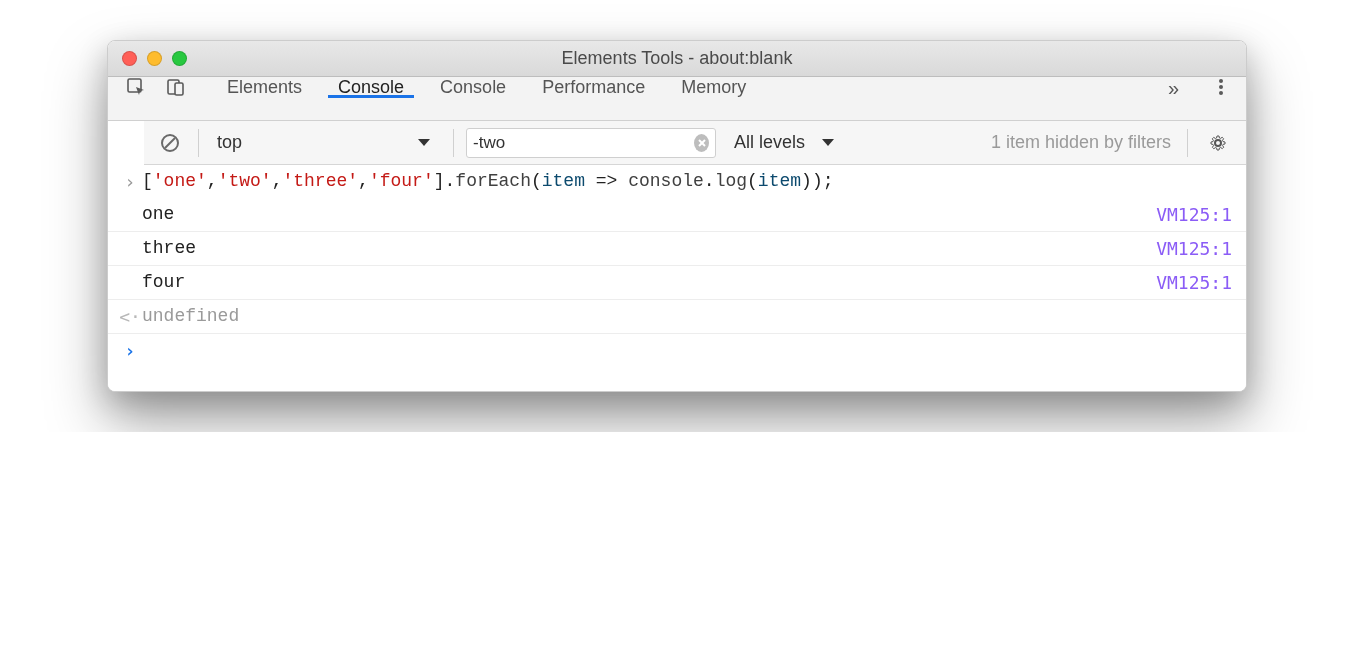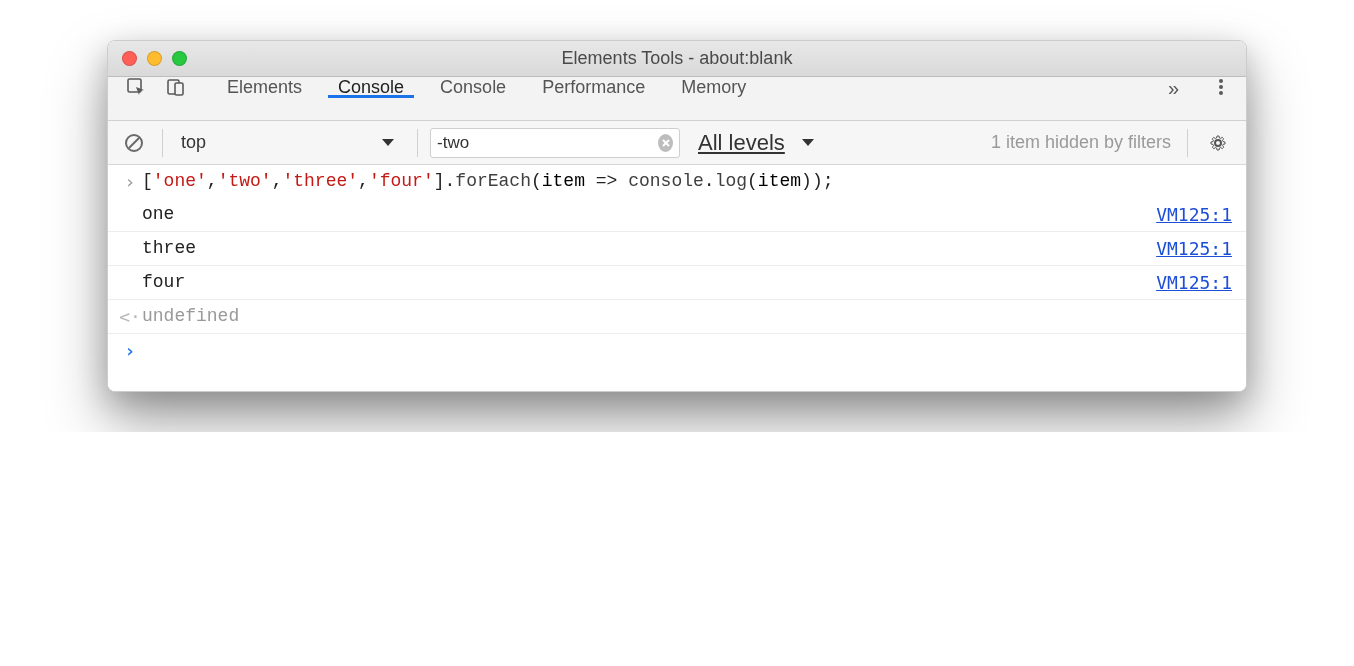--- a/index.html
+++ b/index.html
@@ -97,20 +97,21 @@
   .kebab { display:flex; align-items:center; padding:0 14px; color:#555;}
   
   .filterbar {
     height: 44px;
     background: #f6f6f6;
     border-bottom: 1px solid #d6d6d6;
     display:flex;
     align-items:center;
     padding: 0 10px;
     gap: 8px;
+    margin-left: 36px;
   }
   .nosymbol {
     color:#666; display:flex; align-items:center; padding:0 6px;
   }
   .vline { width:1px; height:28px; background:#d0d0d0; margin:0 4px;}
   .context {
     display:flex; align-items:center; gap:8px;
     color:#333; font-size:18px;
     padding:0 10px 0 6px;
     min-width:230px;
@@ -130,23 +131,22 @@
     border:none; outline:none; flex:1; font-size:17px; color:#333;
     background:transparent;
   }
   .clearbtn {
     width:18px;height:18px;border-radius:50%;
     background:#bdbdbd; color:#fff;
     display:flex;align-items:center;justify-content:center;
     font-size:12px; line-height:1;
   }
   .levels {
-    display:flex; align-items:center; gap:16px; color:#333; font-size:22px;
+    display:flex; align-items:center; gap:16px; color:#333; font-size:18px;
     padding:0 10px;
-    text-decoration:underline;
   }
   .hiddenmsg {
     color:#9a9a9a; font-size:18px; margin-left:auto; padding-right:4px;
   }
   .gearbtn { padding:0 8px; color:#555;}
   
   .consolebody {
     font-family: Menlo, Consolas, "Courier New", monospace;
     font-size: 18px;
     color:#222;
@@ -158,27 +158,27 @@
     padding:6px 14px 6px 10px;
     border-bottom:1px solid #ededed;
   }
   .gutter {
     width:24px; flex:none; color:#9a9a9a;
     display:flex; justify-content:center;
     font-family: Menlo, monospace;
   }
   .content { flex:1; white-space:pre; }
   .src {
-    color:#1d4ed8; text-decoration:underline;
+    color:#8b5cf6; 
     font-family: Menlo, monospace;
   }
   .tok-str { color:#c41a16; }
   .tok-punc { color:#222; }
   .tok-fn { color:#404040; }
-  .tok-param { color:#000000;margin-top:46px; }
+  .tok-param { color:#0c4a6e;margin-top:46px; }
   .tok-undef { color:#9a9a9a; }
   .prompt-blue { color:#1a73e8; font-weight:bold;}
   svg { display:block; }
 </style>
 </head>
 <body>
 
 <div class="window">
 
   <div class="titlebar">

